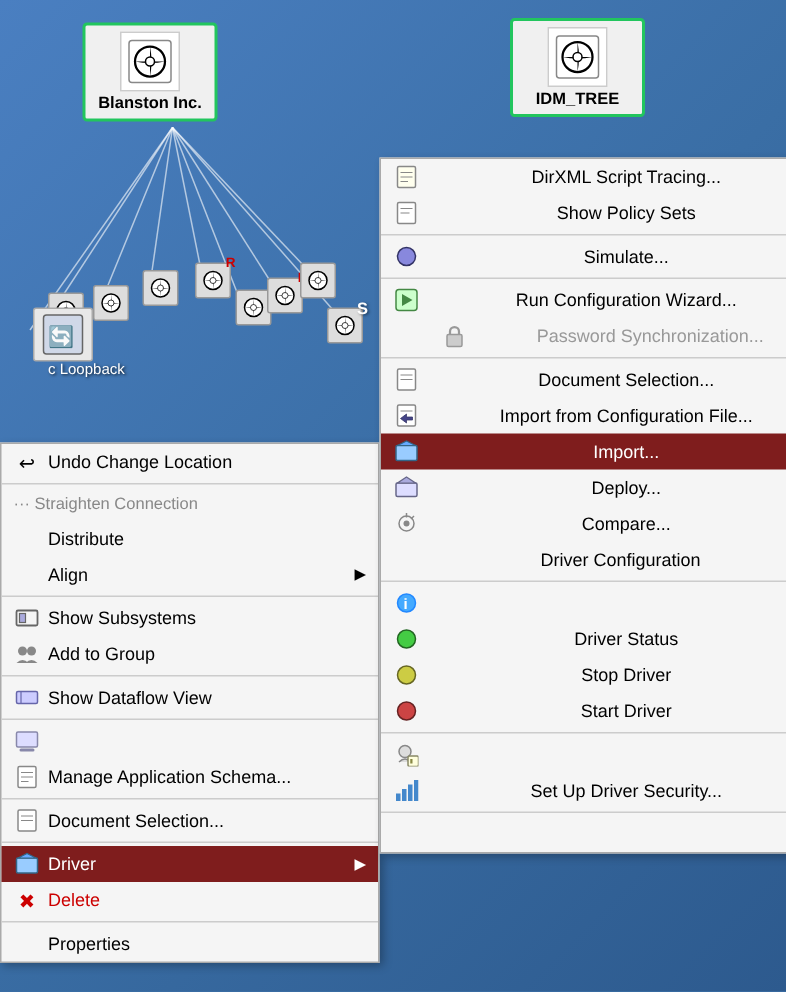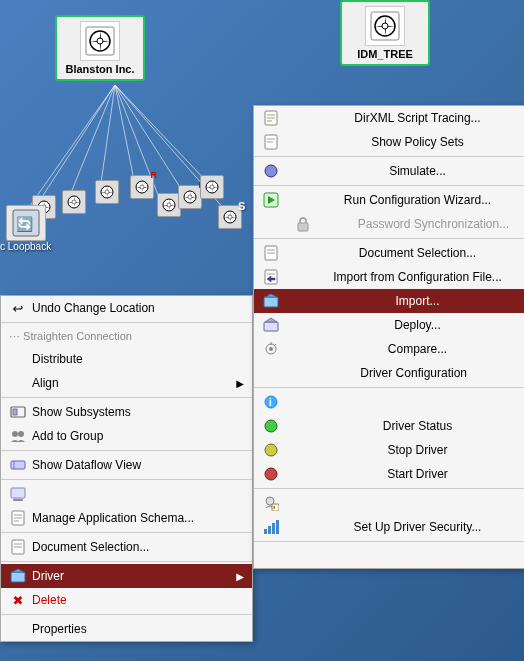--- a/index.html
+++ b/index.html
@@ -44,21 +44,21 @@
       align-items: center;
       justify-content: center;
       font-size: 20px;
     }
 
     .node-blanston {
       top: 15px;
       left: 55px;
     }
     .node-idm {
-      top: 0;
+      top: 12px;
       left: 340px;
     }
 
     
     .small-node {
       position: absolute;
       width: 24px;
       height: 24px;
       background: #ddd;
       border: 1px solid #999;
@@ -269,21 +269,21 @@
     </svg>
 </div>
 
 <div style="position:absolute;top:205px;left:0px;display:flex;flex-direction:column;align-items:center;">
   <div style="background:#e8e8e8;border:1px solid #aaa;padding:3px;border-radius:2px;width:40px;height:36px;display:flex;align-items:center;justify-content:center;">
     <svg width="28" height="28" viewBox="0 0 28 28">
         <rect x="1" y="1" width="26" height="26" rx="2" fill="#d0d8e8" stroke="#666"></rect>
         <text x="4" y="20" font-size="14">🔄</text>
       </svg>
   </div>
-  <span style="color:#fff;font-size:10px;text-shadow:1px 1px 2px rgba(0,0,0,0.8);">c Loopback</span>
+  <span style="color:#fff;font-size:10px;text-shadow:1px 1px 2px rgba(0,0,0,0.8);padding-left:32px;">c Loopback</span>
 </div>
 
 <span class="canvas-label" style="top:200px;left:238px;">S</span>
 <span class="canvas-label" style="top:200px;left:256px;">SA</span>
 
 <div class="context-menu-left">
 
   <div class="menu-item">
     <span class="menu-icon">↩</span>
     <span class="menu-item-text">Undo Change Location</span>

